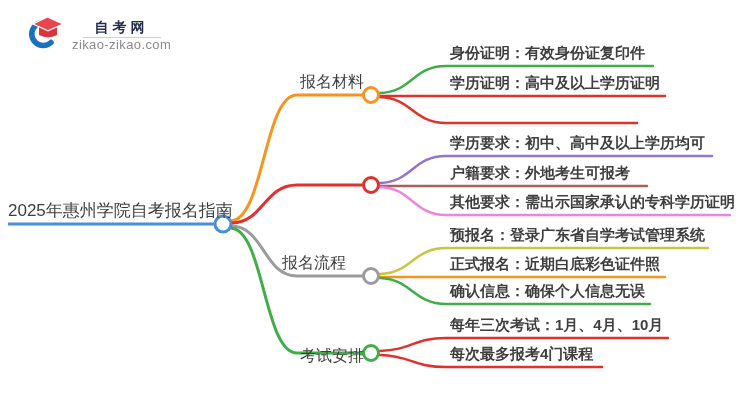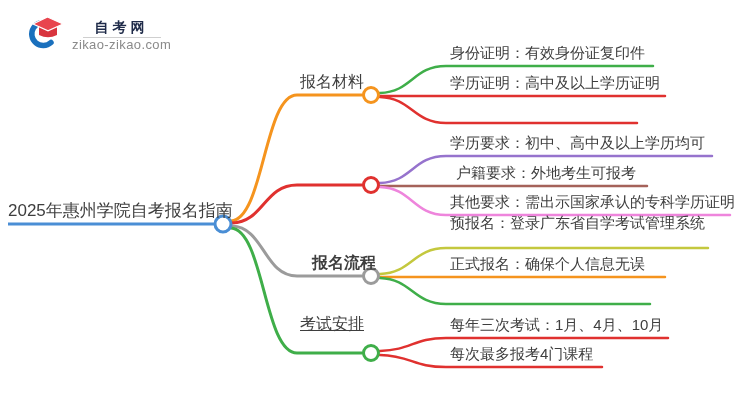--- a/index.html
+++ b/index.html
@@ -2,21 +2,21 @@
 <html><head>
 <meta charset="utf-8">
 <style>
   html,body{margin:0;padding:0;background:#ffffff;}
   body{font-family:"Liberation Sans","DejaVu Sans",sans-serif;}
   .canvas{position:relative;width:750px;height:410px;background:#ffffff;overflow:hidden;}
   .lines{position:absolute;left:0;top:0;width:750px;height:410px;}
   .label{position:absolute;color:#3e3e3e;white-space:nowrap;}
   .root-label{left:8px;top:200px;width:208px;font-size:17px;font-weight:500;line-height:22px;text-align:right;letter-spacing:0;}
   .branch-label{width:68px;font-size:16px;font-weight:500;line-height:20px;text-align:center;}
-  .sub-label{left:450px;font-size:15px;font-weight:400;line-height:20px;}
+  .sub-label{left:450px;font-size:15px;font-weight:700;line-height:20px;}
   .logo{position:absolute;left:26px;top:15px;display:flex;align-items:center;}
   .logo-icon{width:38px;height:34px;margin-right:8px;}
   .logo-text{display:flex;flex-direction:column;align-items:center;padding-top:4px;}
   .site-name{font-size:14px;font-weight:bold;color:#1f2b49;letter-spacing:4px;line-height:16px;}
   .logo-divider{width:78px;height:1px;background:#cfcfcf;margin:2px 0 1px 0;}
   .site-url{font-size:13px;color:#8a8a8a;letter-spacing:0.4px;line-height:11px;}
 </style>
 </head>
 <body>
 
@@ -62,26 +62,27 @@
     <div class="logo-text">
       <div class="site-name">自考网</div>
       <div class="logo-divider"></div>
       <div class="site-url">zikao-zikao.com</div>
     </div>
   </div>
 
   <div class="label root-label">2025年惠州学院自考报名指南</div>
 
   <div class="label branch-label" style="left:298px;top:72px;">报名材料</div>
-  <div class="label branch-label" style="left:310px;top:253px;font-weight:bold;">报名流程</div>
-  <div class="label branch-label" style="left:298px;top:314px;text-decoration:underline;">考试安排</div>
+  <div class="label branch-label" style="left:280px;top:253px;">报名流程</div>
+  <div class="label branch-label" style="left:298px;top:346px;">考试安排</div>
 
   <div class="label sub-label" style="top:43px;">身份证明：有效身份证复印件</div>
   <div class="label sub-label" style="top:73px;">学历证明：高中及以上学历证明</div>
   <div class="label sub-label" style="top:133px;">学历要求：初中、高中及以上学历均可</div>
-  <div class="label sub-label" style="top:163px;margin-left:6px;">户籍要求：外地考生可报考</div>
+  <div class="label sub-label" style="top:163px;">户籍要求：外地考生可报考</div>
   <div class="label sub-label" style="top:192px;">其他要求：需出示国家承认的专科学历证明</div>
-  <div class="label sub-label" style="top:213px;">预报名：登录广东省自学考试管理系统</div>
-  <div class="label sub-label" style="top:254px;">正式报名：确保个人信息无误</div>
+  <div class="label sub-label" style="top:225px;">预报名：登录广东省自学考试管理系统</div>
+  <div class="label sub-label" style="top:254px;">正式报名：近期白底彩色证件照</div>
+  <div class="label sub-label" style="top:281px;">确认信息：确保个人信息无误</div>
   <div class="label sub-label" style="top:315px;">每年三次考试：1月、4月、10月</div>
   <div class="label sub-label" style="top:344px;">每次最多报考4门课程</div>
 
 </div>
 
 </body></html>

